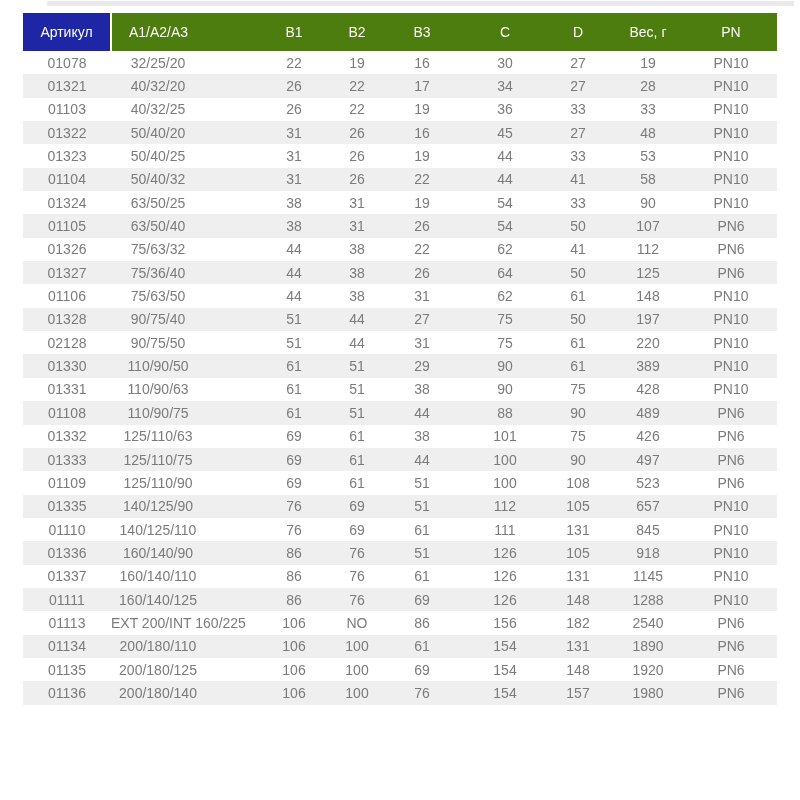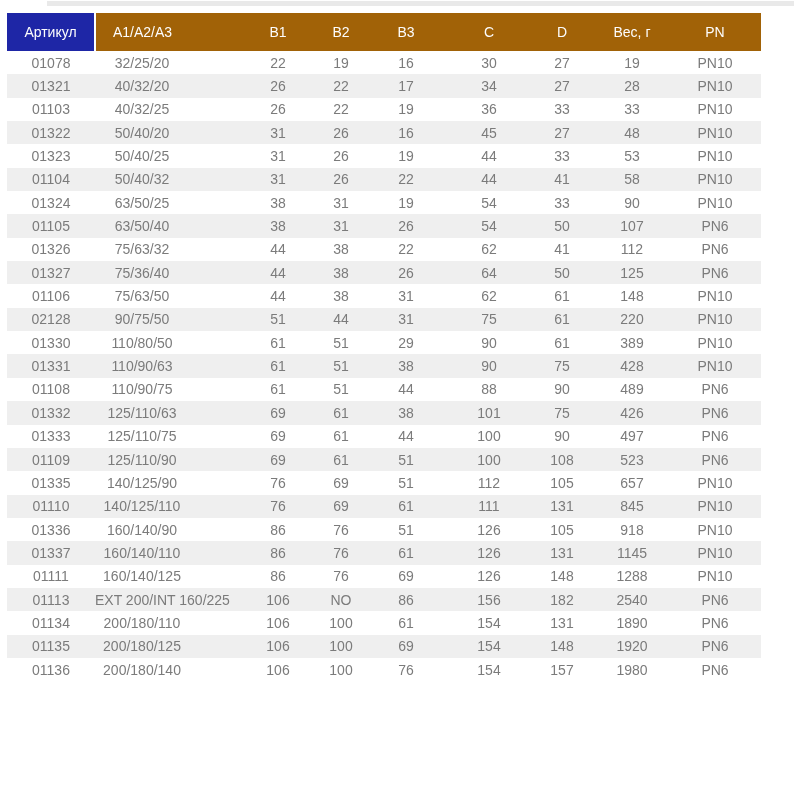--- a/index.html
+++ b/index.html
@@ -19,40 +19,40 @@
   .top-strip {
     position: absolute;
     left: 47px;
     top: 1px;
     width: 747px;
     height: 5px;
     background: #e9e9e9;
   }
   table.spec-table {
     position: absolute;
-    left: 7px;
+    left: 23px;
     top: 13px;
     width: 754px;
     border-collapse: collapse;
     table-layout: fixed;
   }
   .spec-table th, .spec-table td {
     box-sizing: border-box;
     padding: 0;
     text-align: center;
     font-weight: 400;
     white-space: nowrap;
   }
   
   .spec-table th:nth-child(2), .spec-table td:nth-child(2) {
     padding-right: 48px;
   }
   .spec-table thead th {
     height: 38px;
-    background: #a16207;
+    background: #4d7c0f;
     color: #fdfdfd;
     font-size: 14px;
   }
   .spec-table thead th.th-article {
     background: #1e26a6;
     border-right: 2px solid #ffffff;
   }
   .spec-table tbody td {
     height: 23.35px;
     color: #7b7b7b;
@@ -209,33 +209,44 @@
           <td>75/63/50</td>
           <td>44</td>
           <td>38</td>
           <td>31</td>
           <td>62</td>
           <td>61</td>
           <td>148</td>
           <td>PN10</td>
         </tr>
         <tr>
+          <td>01328</td>
+          <td>90/75/40</td>
+          <td>51</td>
+          <td>44</td>
+          <td>27</td>
+          <td>75</td>
+          <td>50</td>
+          <td>197</td>
+          <td>PN10</td>
+        </tr>
+        <tr>
           <td>02128</td>
           <td>90/75/50</td>
           <td>51</td>
           <td>44</td>
           <td>31</td>
           <td>75</td>
           <td>61</td>
           <td>220</td>
           <td>PN10</td>
         </tr>
         <tr>
           <td>01330</td>
-          <td>110/80/50</td>
+          <td>110/90/50</td>
           <td>61</td>
           <td>51</td>
           <td>29</td>
           <td>90</td>
           <td>61</td>
           <td>389</td>
           <td>PN10</td>
         </tr>
         <tr>
           <td>01331</td>

